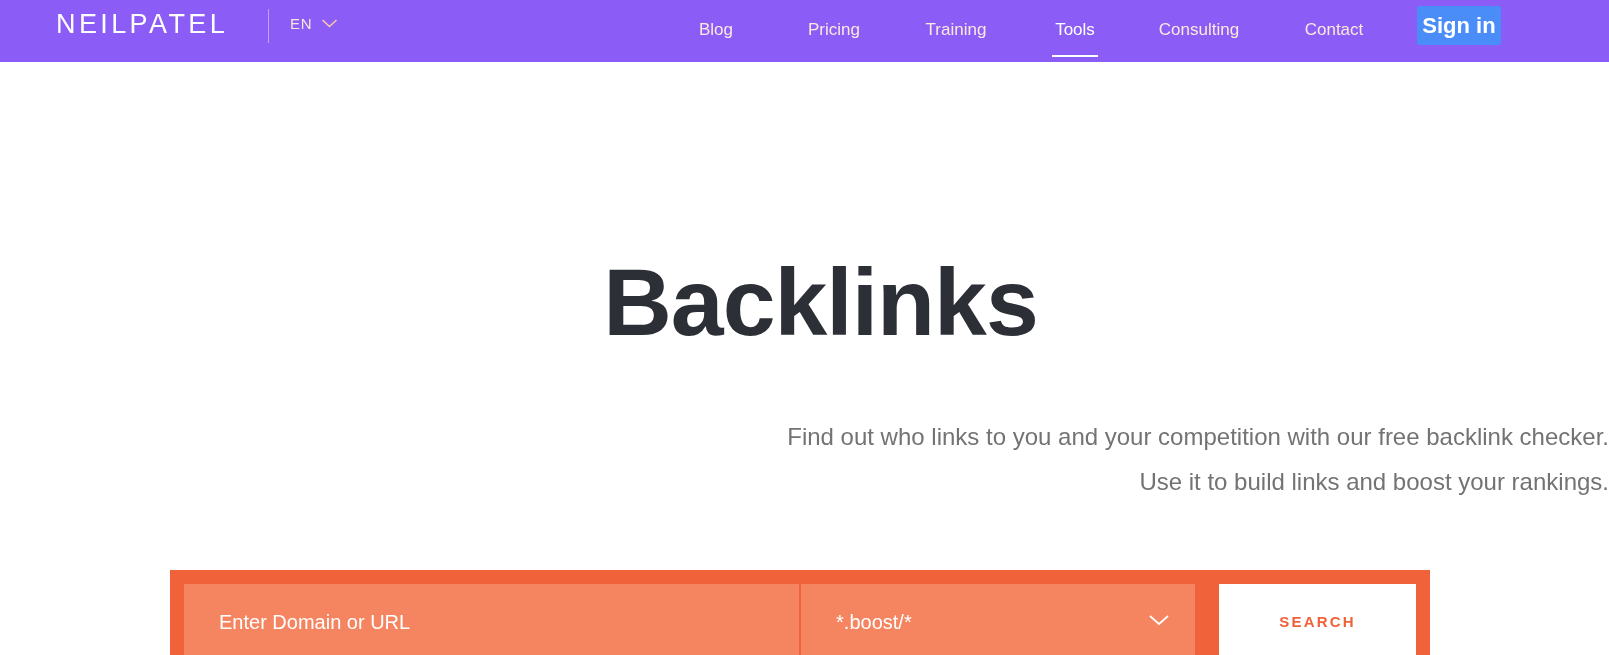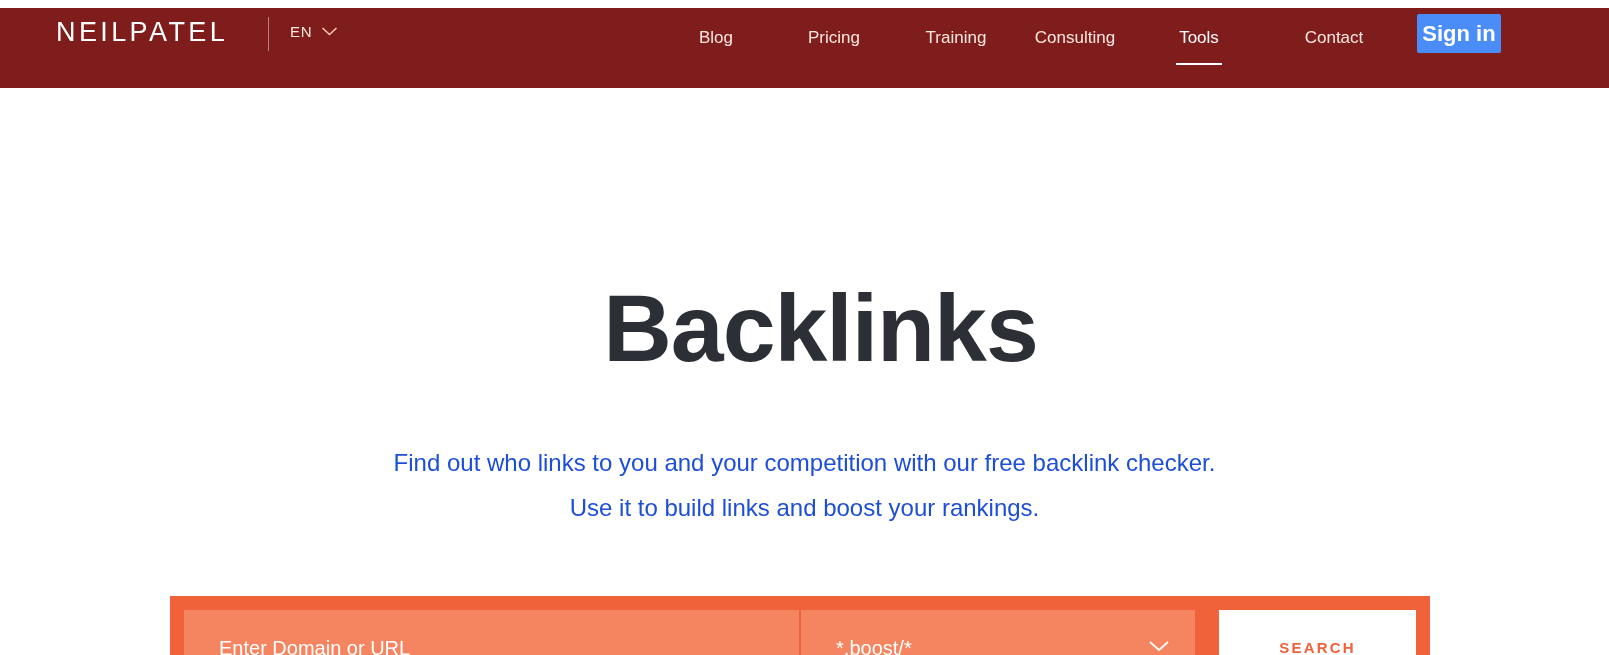--- a/index.html
+++ b/index.html
@@ -13,25 +13,24 @@
   body {
     background: #ffffff;
     font-family: "Liberation Sans", sans-serif;
     -webkit-font-smoothing: antialiased;
   }
 
   
   .header {
     position: relative;
     width: 1609px;
-    height: 80px;
-    background: #7f1d1d;
-    display: flex;
-    align-items: center;
-    margin-top: 8px;
+    height: 62px;
+    background: #8b5cf6;
+    display: flex;
+    align-items: center;
   }
 
   .logo {
     position: absolute;
     left: 56px;
     top: 9px;
     color: #ffffff;
     font-size: 27px;
     font-weight: 400;
     letter-spacing: 3.4px;
@@ -141,22 +140,22 @@
     font-weight: bold;
     letter-spacing: -1px;
     line-height: 115px;
   }
 
   .hero-sub {
     position: absolute;
     top: 352px;
     left: 0;
     width: 1609px;
-    text-align: center;
-    color: #1d4ed8;
+    text-align: right;
+    color: #737373;
     font-size: 24px;
     font-weight: 400;
     line-height: 45px;
   }
   .hero-sub-line { display: block; }
 
   
   .search-wrap {
     position: absolute;
     left: 170px;
@@ -255,24 +254,24 @@
     <div class="nav-slot">
       <span class="nav-item">Blog</span>
     </div>
     <div class="nav-slot">
       <span class="nav-item">Pricing</span>
     </div>
     <div class="nav-slot">
       <span class="nav-item">Training</span>
     </div>
     <div class="nav-slot">
+      <span class="nav-item active">Tools<span class="nav-underline"></span></span>
+    </div>
+    <div class="nav-slot">
       <span class="nav-item">Consulting</span>
-    </div>
-    <div class="nav-slot">
-      <span class="nav-item active">Tools<span class="nav-underline"></span></span>
     </div>
     <div class="nav-slot">
       <span class="nav-item">Contact</span>
     </div>
   </nav>
 
   <button class="signin-btn">Sign in</button>
 </header>
 
 <main class="main">

